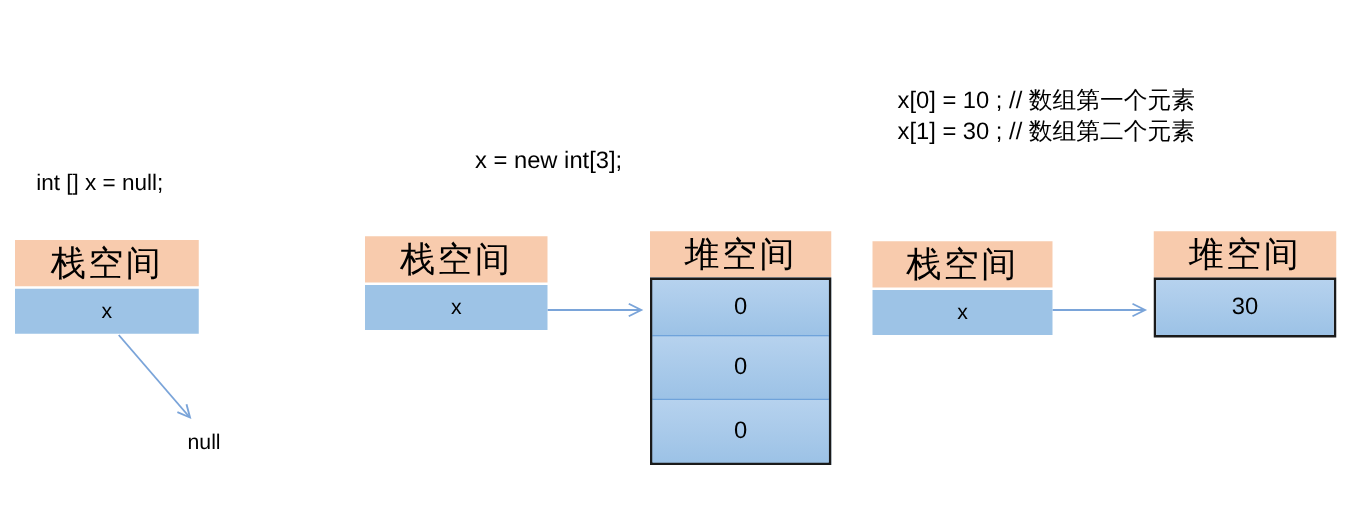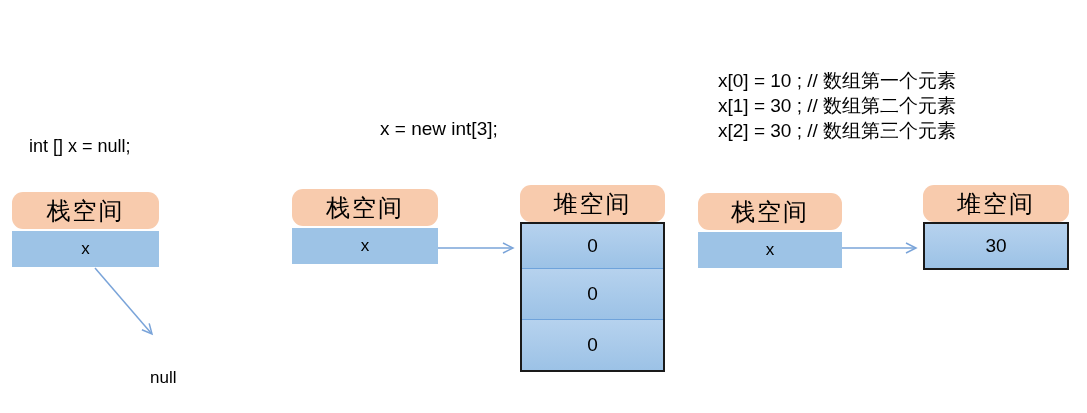--- a/index.html
+++ b/index.html
@@ -26,24 +26,23 @@
     color: var(--text);
     white-space: pre;
   }
   .box-header {
     height: 37px;
     background: var(--header-fill);
     display: flex;
     align-items: center;
     justify-content: center;
     font-family: Liberation Mono, monospace;
-    font-size: 24px;
+    font-size: 28px;
     letter-spacing: 2px;
     color: var(--text);
-    border-radius: 11px;
   }
   .stack-cell {
     margin-top: 2px;
     height: 36px;
     background: var(--stack-cell-fill);
     display: flex;
     align-items: center;
     justify-content: center;
     font-size: 17px;
     color: var(--text);
@@ -62,21 +61,20 @@
     font-size: 19px;
     color: var(--text);
   }
   .heap-cell + .heap-cell {
     height: 50px;
     border-top: 1px solid var(--cell-divider);
   }
   .null-label {
     font-size: 17px;
     color: var(--text);
-    margin-top: 24px;
   }
   #arrow-overlay {
     position: absolute;
     left: 0; top: 0;
     pointer-events: none;
   }
   #arrow-overlay line, #arrow-overlay polyline {
     stroke: var(--arrow);
     stroke-width: 1.5;
     fill: none;
@@ -123,21 +121,20 @@
     <div class="heap-body">
       <div class="heap-cell">0</div>
       <div class="heap-cell">0</div>
       <div class="heap-cell">0</div>
     </div>
   </div>
 
   <div class="abs" style="left:718px; top:68px;">
     <div class="code-line">x[0] = 10 ; // 数组第一个元素</div>
     <div class="code-line">x[1] = 30 ; // 数组第二个元素</div>
-    <div class="code-line">x[2] = 30 ; // 数组第三个元素</div>
   </div>
 
   <div class="abs" style="left:698px; top:193px; width:144px;">
     <div class="box-header">栈空间</div>
     <div class="stack-cell">x</div>
   </div>
 
   <div class="abs" style="left:923px; top:185px; width:146px;">
     <div class="box-header">堆空间</div>
     <div class="heap-body">

